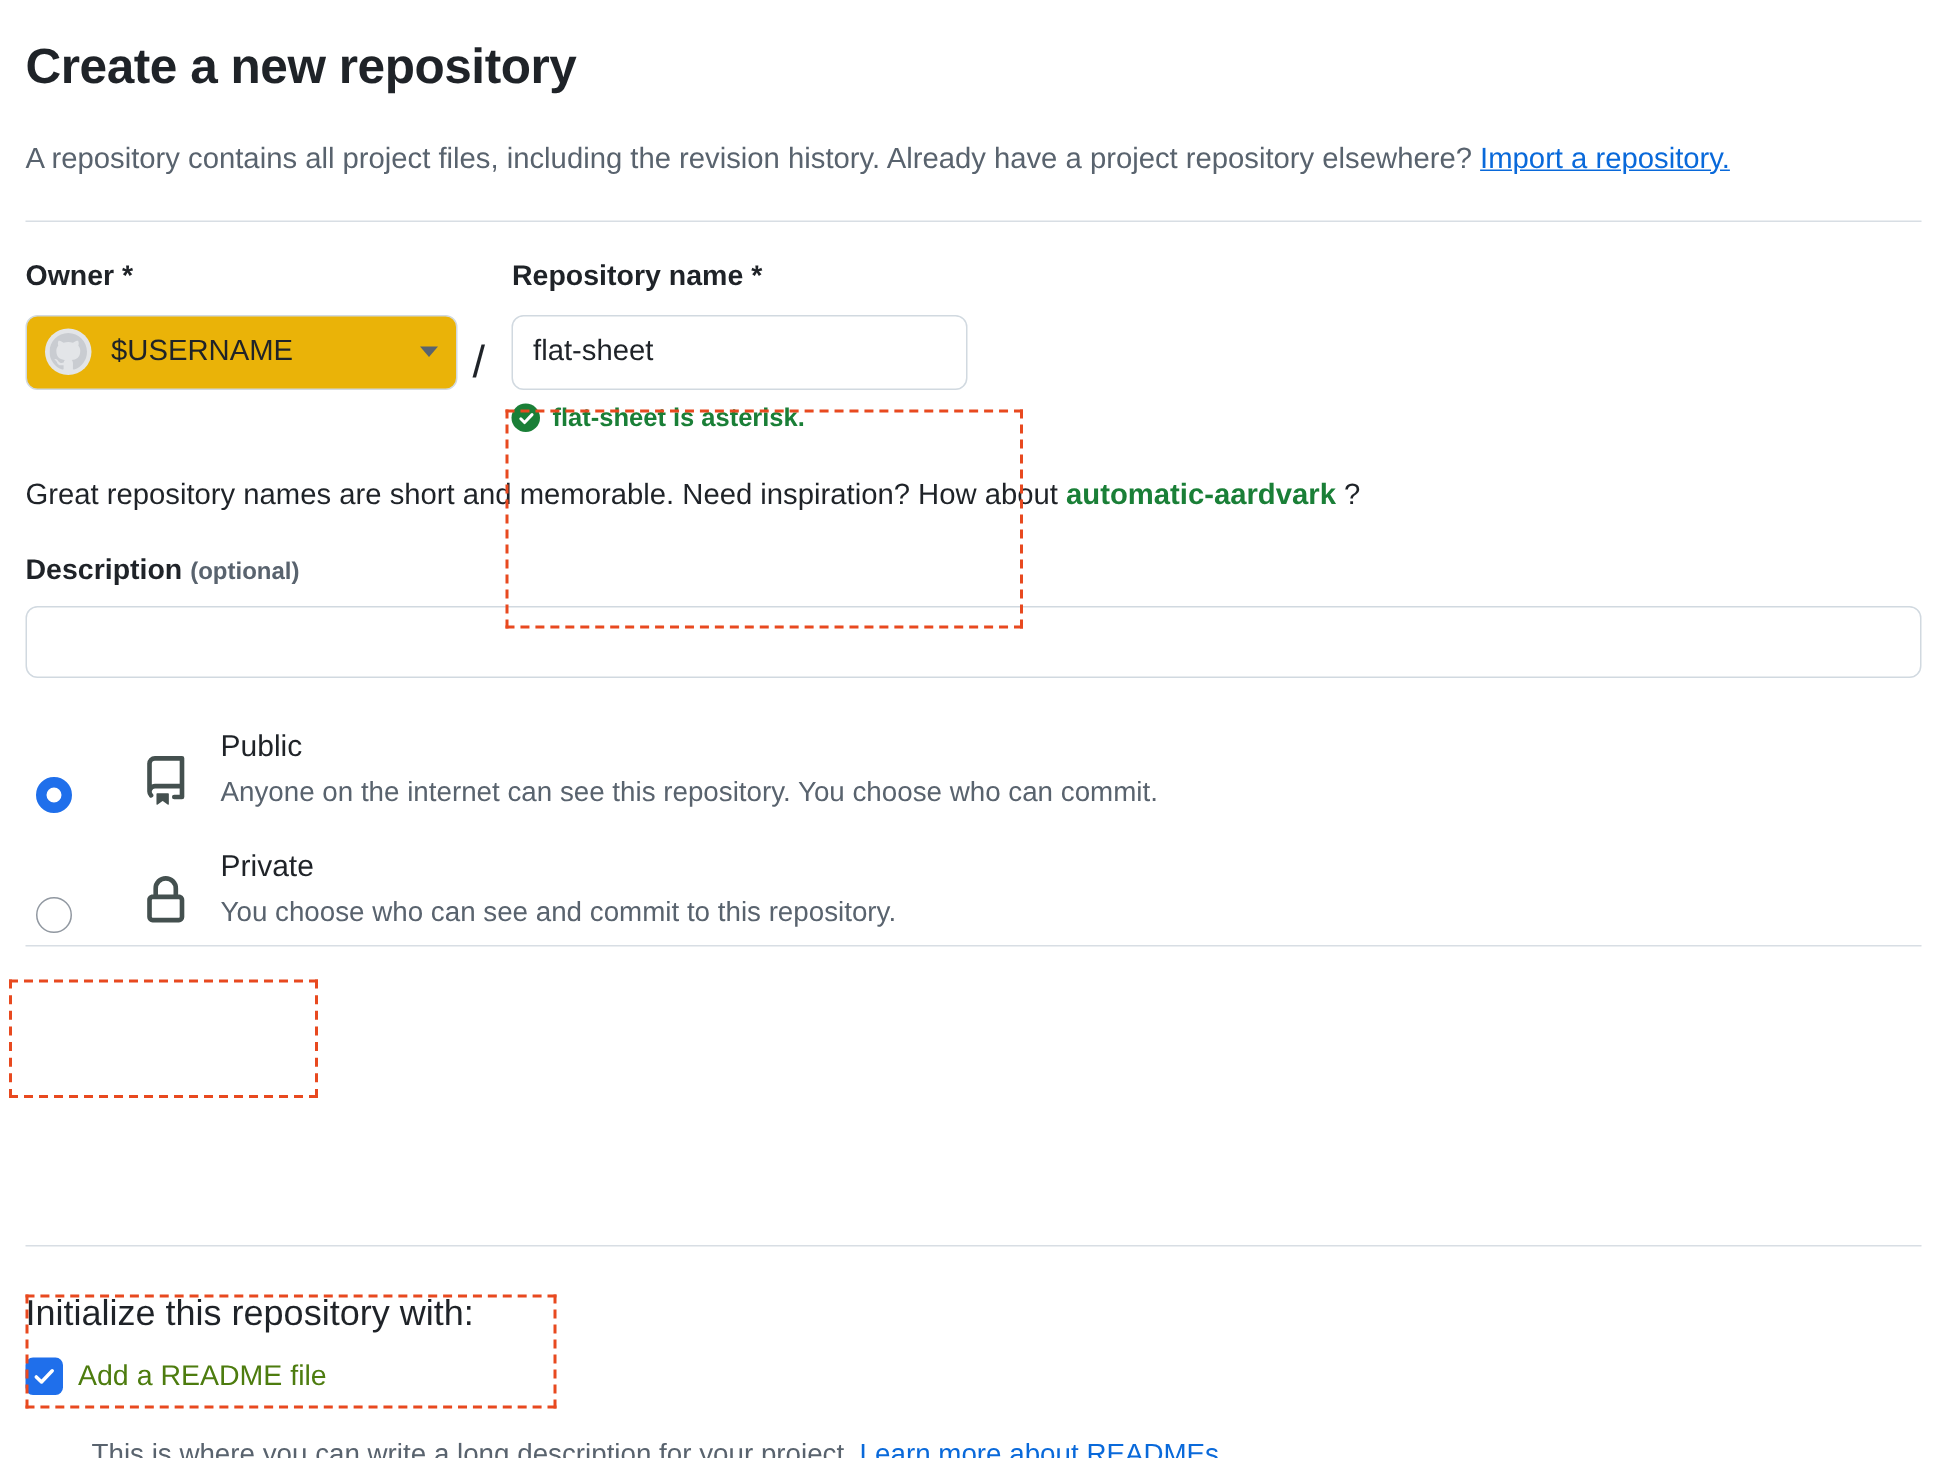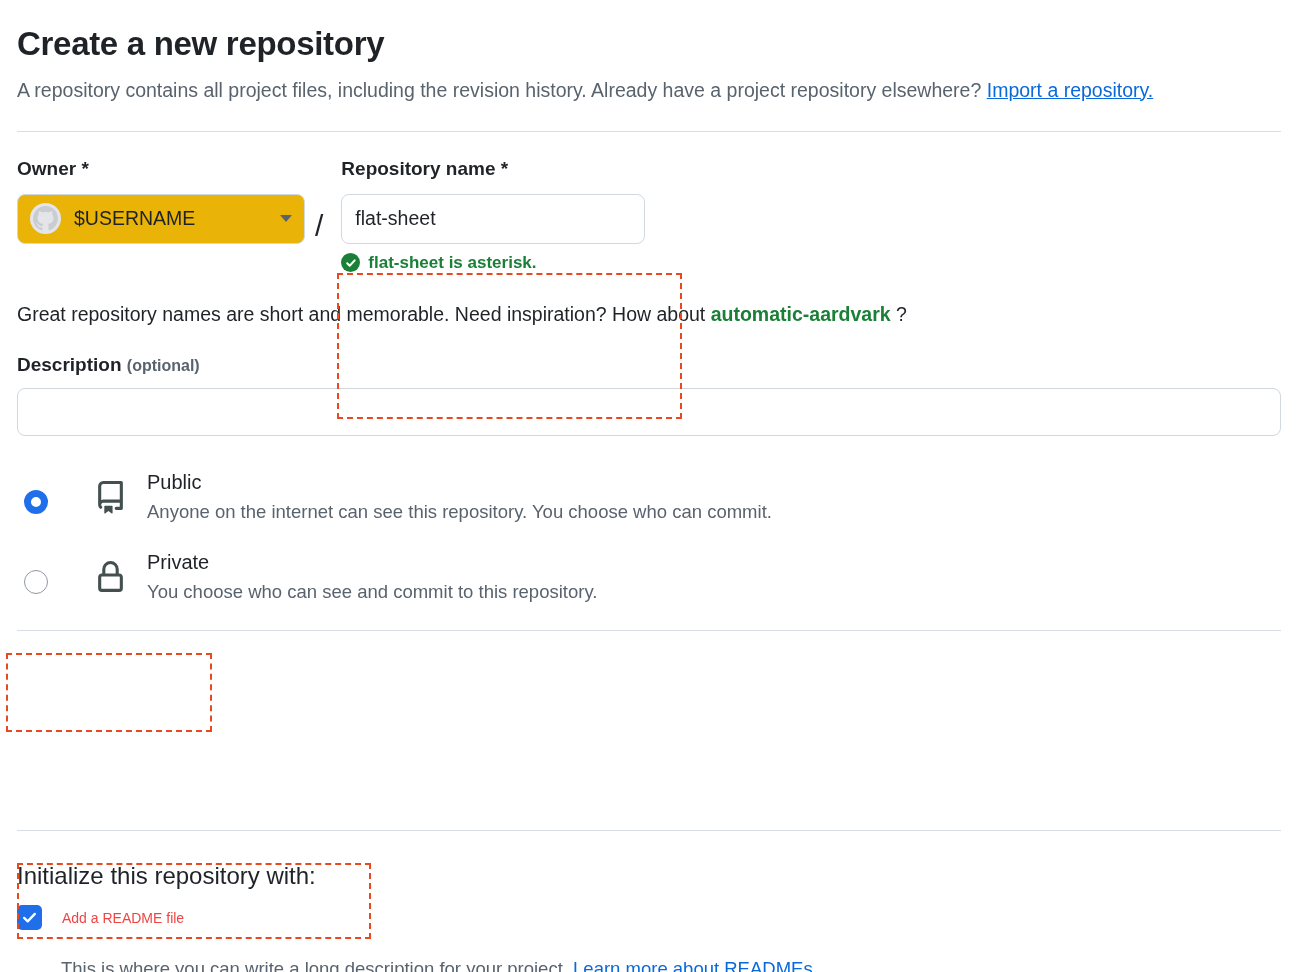--- a/index.html
+++ b/index.html
@@ -30,21 +30,21 @@
     font-weight: bold;
     line-height: 1.2;
     letter-spacing: -0.3px;
     color: #1f2328;
     margin: 24px 0 0 0;
   }
   .page-subtitle {
     font-size: 19.5px;
     line-height: 38px;
     color: #59636e;
-    margin: 7px 0 0 0;
+    margin: 23px 0 0 0;
     max-width: 1200px;
   }
   .link {
     color: #0969da;
     text-decoration: underline;
     cursor: pointer;
   }
 
   .divider {
     height: 1px;
@@ -224,21 +224,21 @@
     font-size: 19px;
     color: #1f2328;
     padding: 0 13px;
     outline: none;
   }
 
   
   .vis-group { margin-top: 32px; }
   .vis-option {
     display: flex;
-    align-items: center;
+    align-items: flex-end;
     position: relative;
     margin-bottom: 22px;
   }
   .radio {
     width: 24px;
     height: 24px;
     border-radius: 50%;
     border: 1px solid #9198a1;
     background: #ffffff;
     flex: 0 0 auto;
@@ -285,23 +285,23 @@
     height: 25px;
     border-radius: 5px;
     background: #1f6feb;
     display: flex;
     align-items: center;
     justify-content: center;
     flex: 0 0 auto;
     cursor: pointer;
   }
   .init-label {
-    font-size: 14px;
-    color: #ef4444;
-    margin-left: 20px;
+    font-size: 19px;
+    color: #4d7c0f;
+    margin-left: 10px;
     white-space: nowrap;
   }
   .init-desc {
     font-size: 18.5px;
     color: #59636e;
     margin-top: 26px;
     margin-left: 44px;
     line-height: 26px;
   }
 </style>

